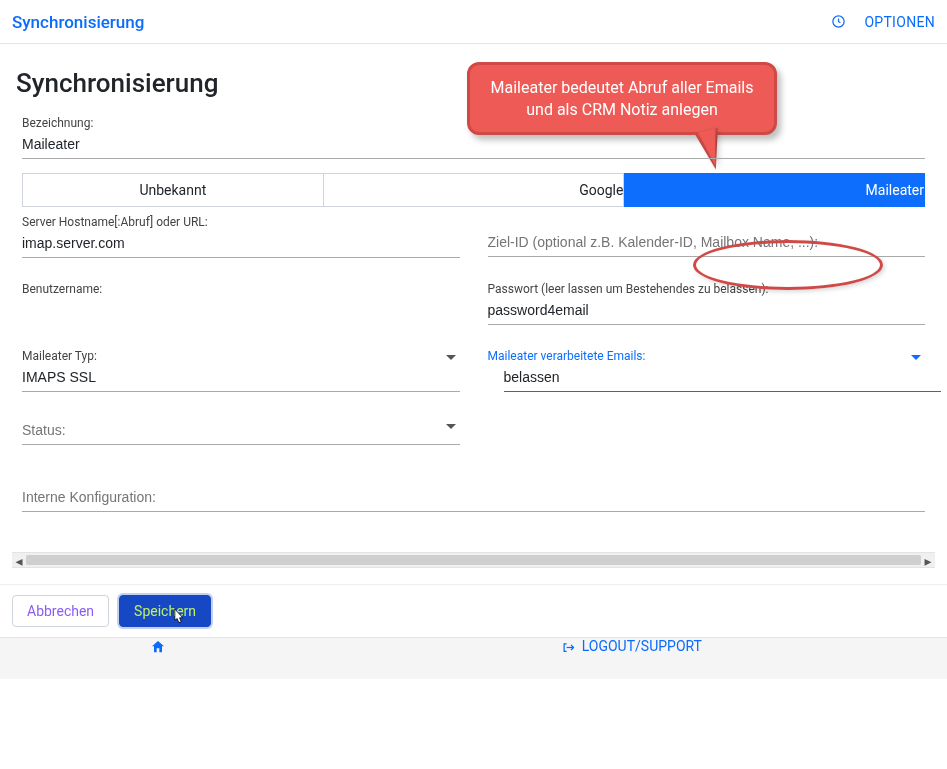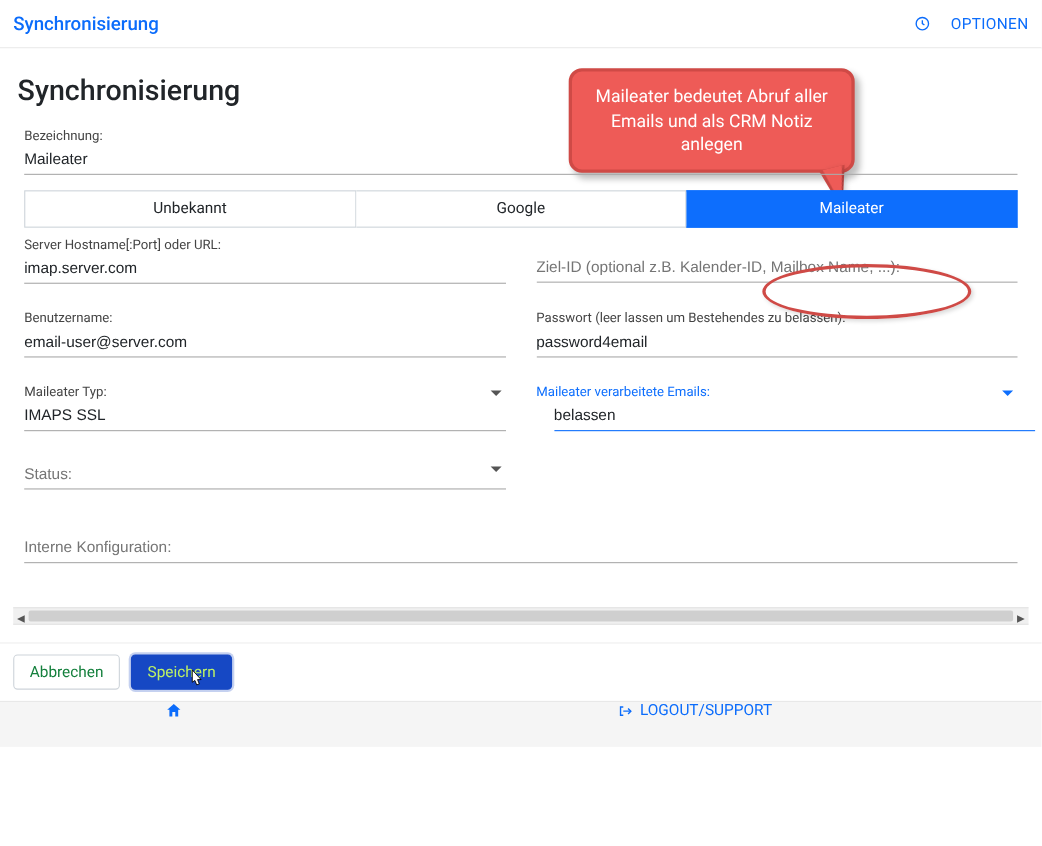--- a/index.html
+++ b/index.html
@@ -95,21 +95,21 @@
   .seg-btn {
     flex:1;
     text-align:center;
     padding: 8px 0;
     font-size: 14px;
     border:1px solid #ced4da;
     background:#fff;
     cursor:pointer;
     user-select:none;
   }
-  .seg-btn + .seg-btn { border-left: none; }
+  .seg-btn + .seg-btn { border-left: none; text-align: right; }
   .seg-btn.active {
     background: var(--blue2);
     color:#fff;
     border-color: var(--blue2);
   }
   .select-like {
     position:relative;
   }
   .select-like .caret {
     position:absolute; right: 4px; top: 6px;
@@ -118,21 +118,21 @@
     border-right:5px solid transparent;
     border-top:5px solid #555;
     pointer-events:none;
   }
   .caret.blue { border-top-color: var(--blue2); }
   .half-dummy { height:1px; }
   
   .callout {
     position:absolute;
     right: 170px; top: 18px;
-    width: 260px;
+    width: 310px;
     background: var(--red);
     color:#fff;
     border: 3px solid var(--red-dark);
     border-radius: 12px;
     padding: 12px 14px;
     text-align:center;
     font-size: 16px;
     line-height: 1.35;
     box-shadow: 4px 5px 6px rgba(0,0,0,.25);
   }
@@ -188,21 +188,21 @@
     display:flex; gap:10px;
     border-top: 1px solid #eee;
     background:#fff;
     position: relative;
   }
   .btn {
     font-size:14px; padding:7px 14px;
     border-radius:4px; cursor:pointer;
     display:inline-flex; align-items:center; justify-content:center;
   }
-  .btn-default{ background:#fff; border:1px solid #ced4da; color:#15803d; }
+  .btn-default{ background:#fff; border:1px solid #ced4da; color:#8b5cf6; }
   .btn-primary{ background:#1648c4; border:1px solid #1648c4; color:#bef264; box-shadow: 0 0 0 2px rgba(22,72,196,.25); }
   .cursor-img {
     position:absolute;
     left: 170px; top: 22px;
     width:16px; height:20px;
     pointer-events:none;
   }
   .footer {
     height: 42px;
     background: var(--footer-bg);
@@ -249,32 +249,31 @@
     <div class="seg-group">
       <div class="seg-btn">Unbekannt</div>
       <div class="seg-btn">Google</div>
       <div class="seg-btn active">Maileater</div>
     </div>
 
     <div class="ellipse-anno"></div>
 
     <div class="row2" style="margin-top:6px;">
       <div class="col field-block">
-        <span class="small-label">Server Hostname[:Port] oder URL:</span>
+        <span class="small-label">Server Hostname[:Abruf] oder URL:</span>
         <input class="underline-input" value="imap.server.com" style="">
       </div>
       <div class="col field-block" style="padding-top:15px;text-decoration:underline;">
         <input class="underline-input placeholder-like" placeholder="Ziel-ID (optional z.B. Kalender-ID, Mailbox Name, ...):" style="">
       </div>
     </div>
 
     <div class="row2" style="margin-top:14px;">
       <div class="col field-block">
         <span class="small-label">Benutzername:</span>
-        <input class="underline-input" value="email-user@server.com" style="">
       </div>
       <div class="col field-block">
         <span class="small-label">Passwort (leer lassen um Bestehendes zu belassen):</span>
         <input class="underline-input" value="password4email" style="">
       </div>
     </div>
 
     <div class="row2" style="margin-top:14px;">
       <div class="col field-block select-like">
         <span class="small-label">Maileater Typ:</span>

